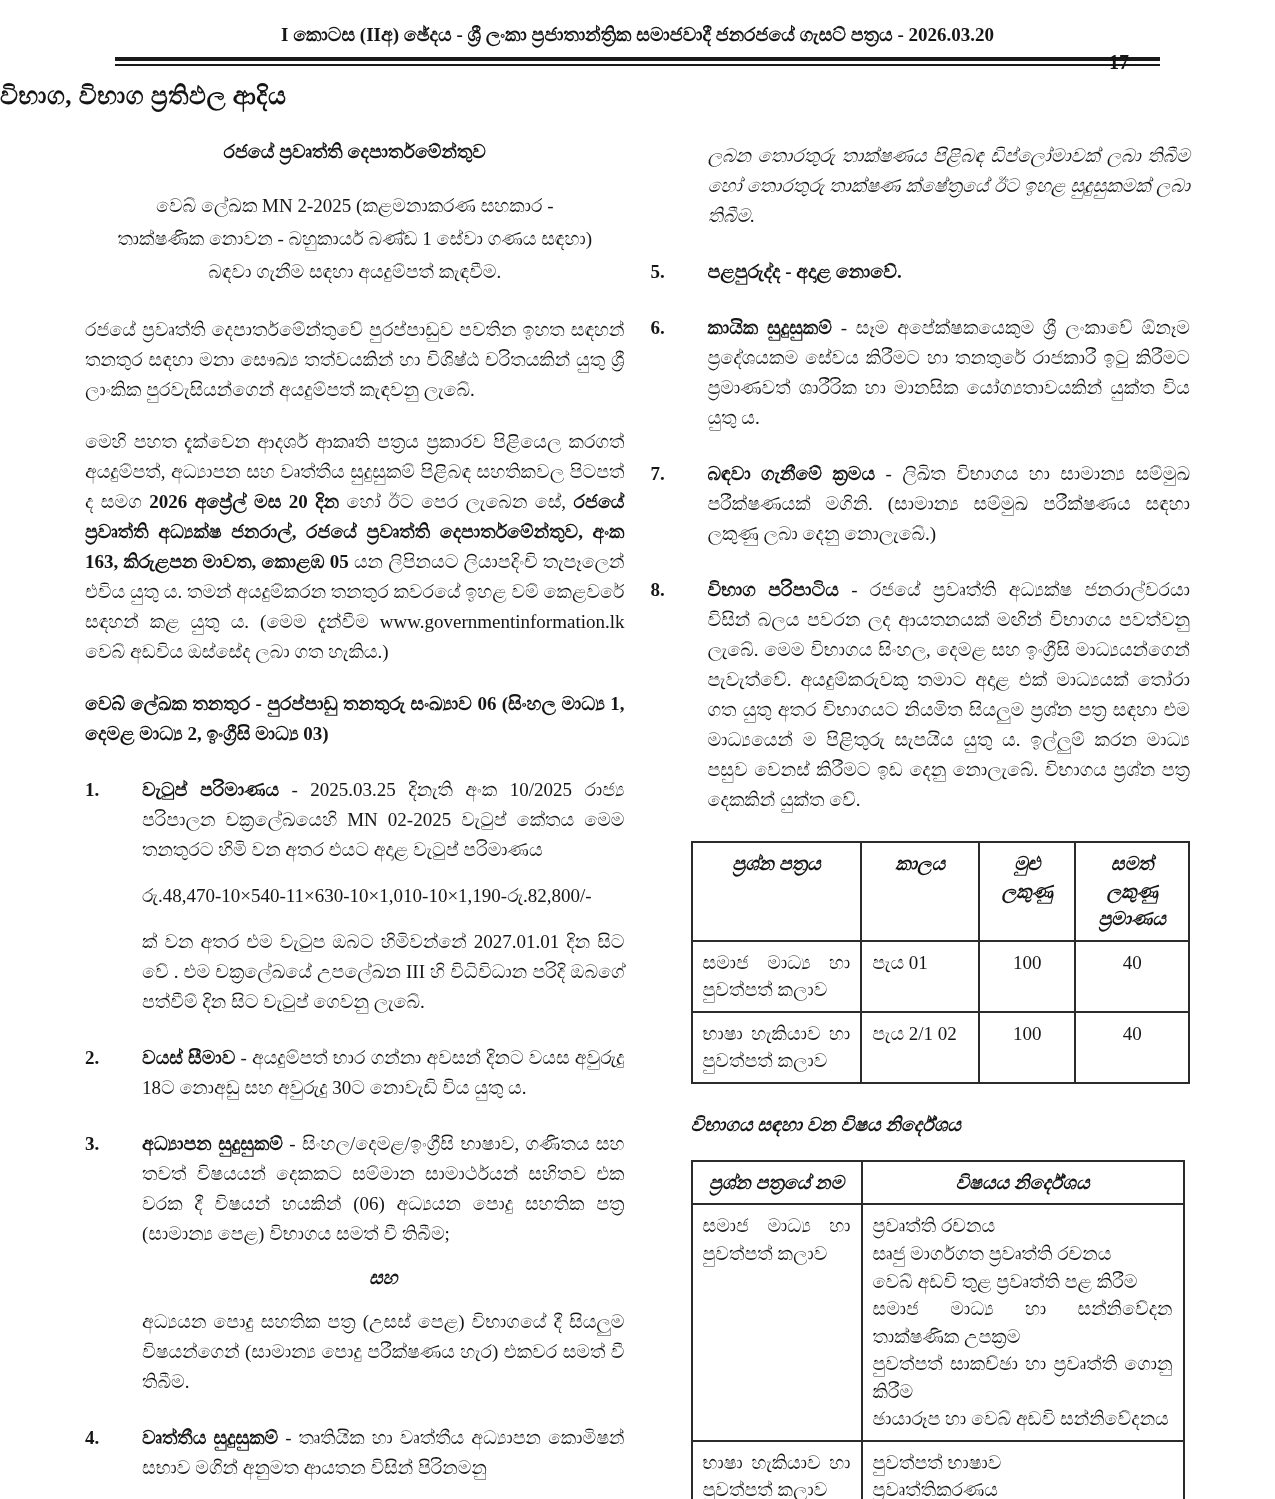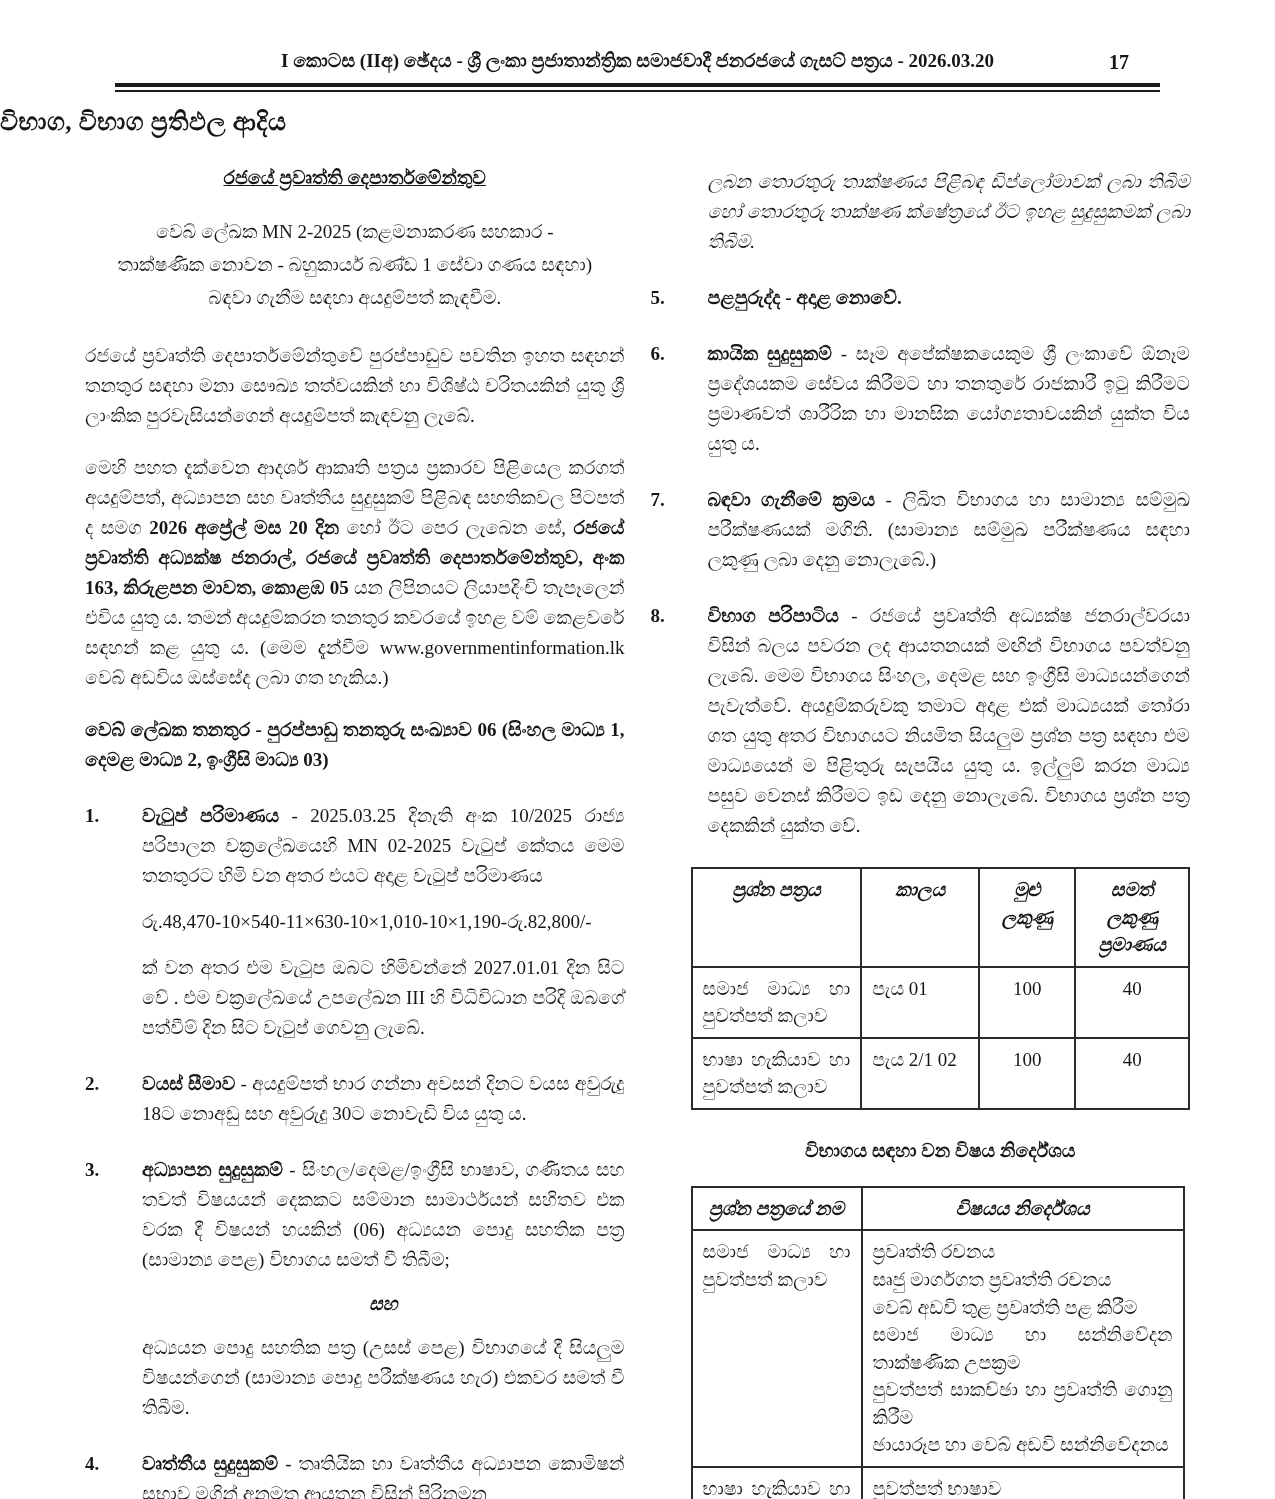--- a/index.html
+++ b/index.html
@@ -6,21 +6,21 @@
   .page{
     position:relative;
     width:1275px;height:1499px;
     background:#ffffff;
     color:#161616;
     font-family:"Liberation Serif","DejaVu Serif",serif;
     overflow:hidden;
   }
   .header-row{
     position:relative;
-    padding-top:50px;
+    padding-top:24px;
     text-align:center;
     font-weight:bold;
     font-size:19px;
     line-height:1.2;
   }
   .page-num{
     position:absolute;
     right:146px;top:50px;
     font-weight:bold;
     font-size:20px;
@@ -46,21 +46,20 @@
   .col{
     width:540px;
     font-size:19px;
     line-height:1.58;
     text-align:justify;
   }
   .dept{
     text-align:center;
     font-weight:bold;
     margin-bottom:22px;
-    text-decoration:underline;
   }
   .notice{
     text-align:center;
     margin:0 28px 26px 28px;
     line-height:1.75;
   }
   .para{margin-bottom:22px;}
   .b{font-weight:bold;}
   .vacancy{
     font-weight:bold;
@@ -107,21 +106,22 @@
   td.center{text-align:center;}
   .exam .c1{width:168px;}
   .exam .c2{width:108px;}
   .exam .c3{width:80px;}
   .exam .c4{width:98px;border-radius:17px;}
   .syl .s1{width:148px;}
   .syl .s2{width:300px;}
   .syl-head{
     font-weight:bold;
     margin:0 0 20px 40px;
-    text-align:center;
+    text-align:left;
+    font-style:italic;
   }
 </style>
 </head>
 <body>
 
 <div class="page">
 
   <div class="header-row">
     <span>I කොටස (IIඅ) ඡේදය - ශ්‍රී ලංකා ප්‍රජාතාන්ත්‍රික සමාජවාදී ජනරජයේ ගැසට් පත්‍රය - 2026.03.20</span>
     <span class="page-num">17</span>

